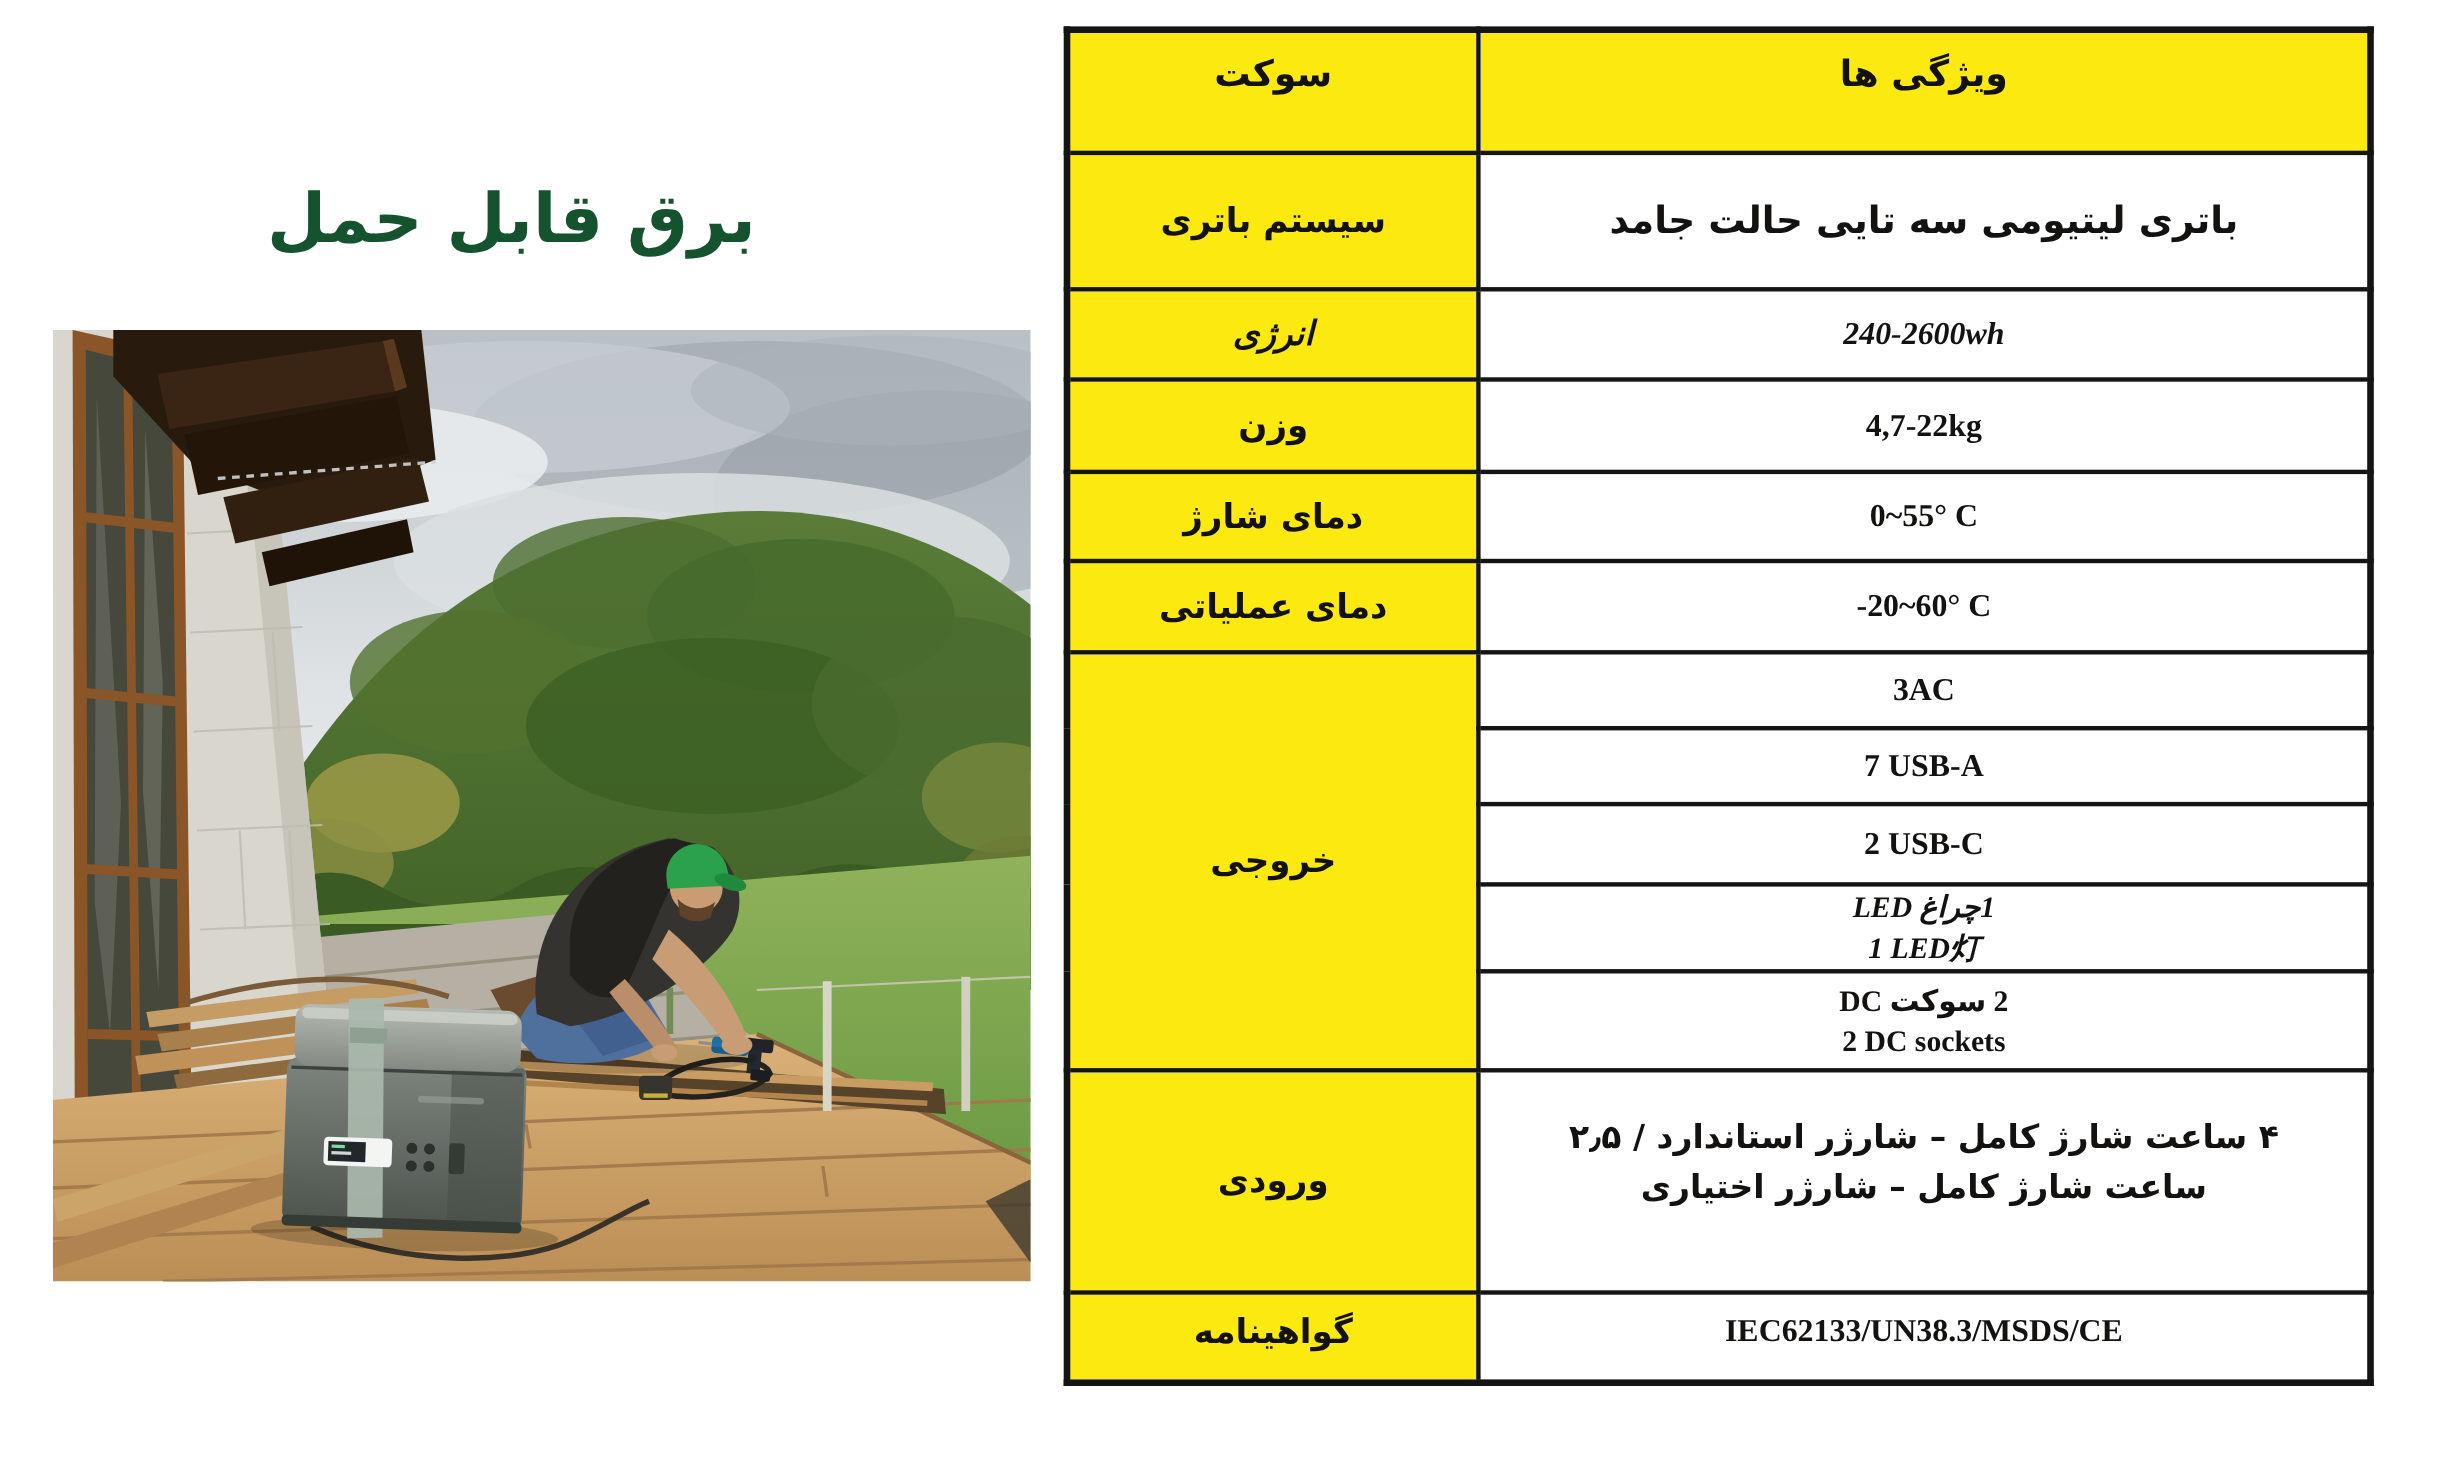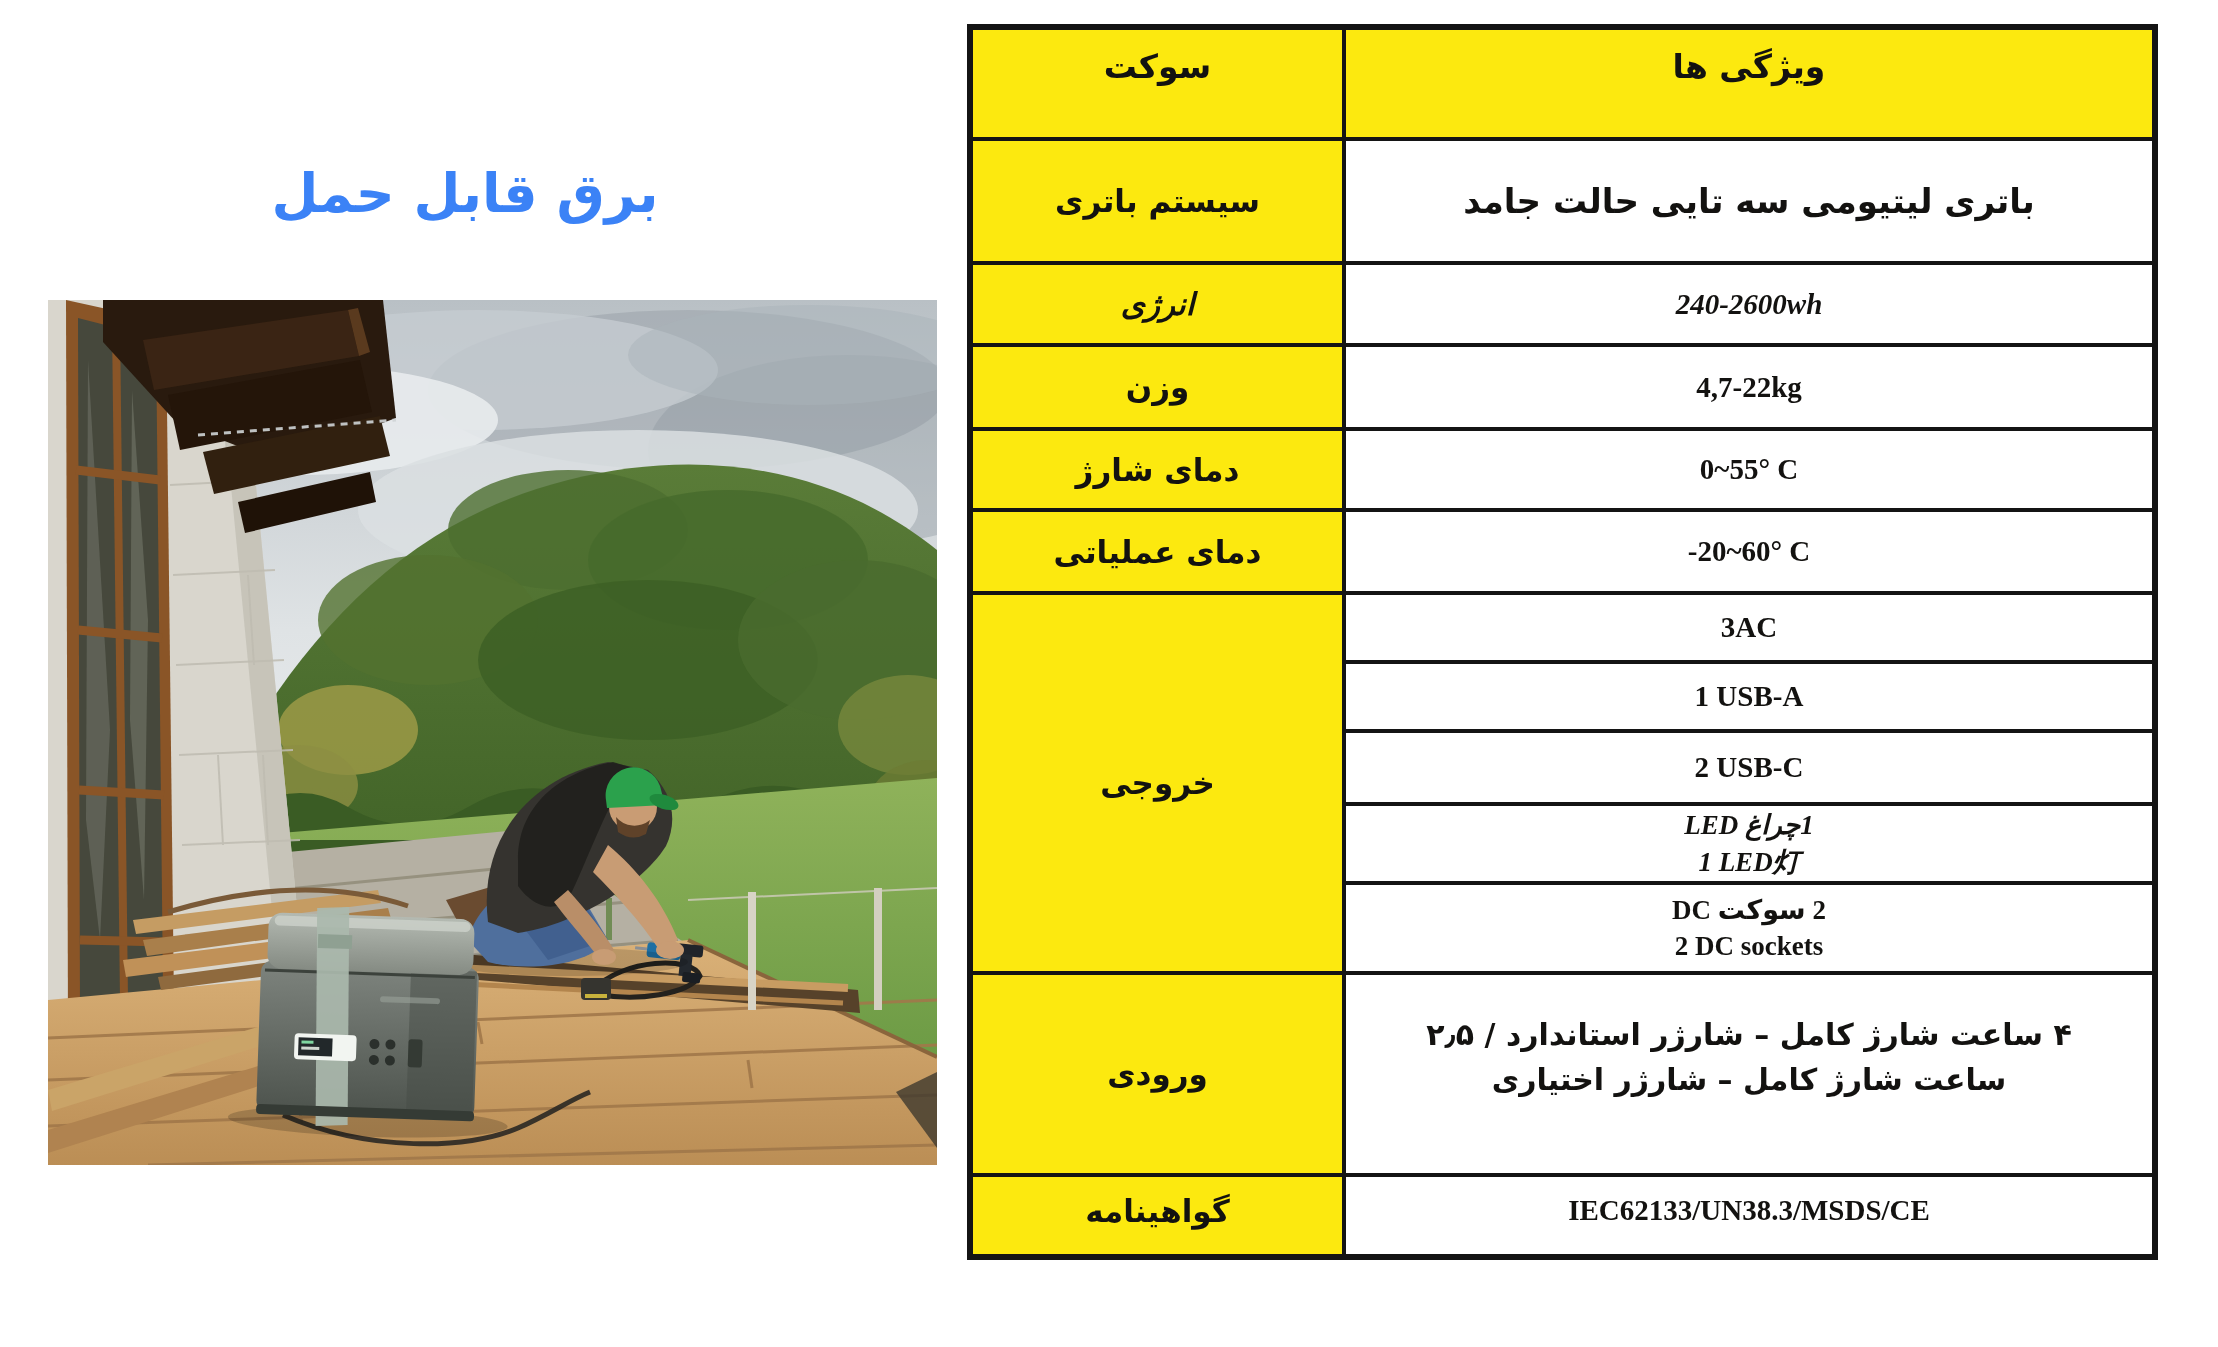--- a/index.html
+++ b/index.html
@@ -1,21 +1,21 @@
 <!DOCTYPE html>
 <html lang="fa"><head>
 <meta charset="utf-8">
 <style>
   html,body{margin:0;padding:0;background:#ffffff;}
   #canvas{position:relative;width:2218px;height:1347px;background:#ffffff;overflow:hidden;
           font-family:"DejaVu Sans",sans-serif;}
 
   
   .page-title{position:absolute;left:120px;top:162px;width:690px;text-align:center;
-              direction:rtl;font-weight:bold;font-size:54px;color:#3b82f6;
+              direction:rtl;font-weight:bold;font-size:62px;color:#14532d;
               font-family:"DejaVu Sans",sans-serif;letter-spacing:0;}
   .photo{position:absolute;left:48px;top:300px;width:889px;height:865px;}
   .photo svg{display:block;width:100%;height:100%;}
 
   
   table.spec{position:absolute;left:967px;top:24px;width:1185px;
              border-collapse:collapse;table-layout:fixed;
              border:6px solid #141414;direction:ltr;}
   table.spec td{border:4px solid #141414;text-align:center;vertical-align:middle;
                 padding:0;color:#131210;font-weight:bold;overflow:hidden;}
@@ -275,21 +275,21 @@
       </tr>
       <tr class="r-ot">
         <td class="y lbl">دمای عملیاتی</td>
         <td class="val">-20~60° C</td>
       </tr>
       <tr class="r-o1">
         <td class="y lbl" rowspan="5">خروجی</td>
         <td class="val">3AC</td>
       </tr>
       <tr class="r-o2">
-        <td class="val">1 USB-A</td>
+        <td class="val">7 USB-A</td>
       </tr>
       <tr class="r-o3">
         <td class="val">2 USB-C</td>
       </tr>
       <tr class="r-o4">
         <td class="val two-line">
           <div class="rtl-line">1چراغ LED</div>
           <div class="ltr-line">1 LED灯</div>
         </td>
       </tr>

